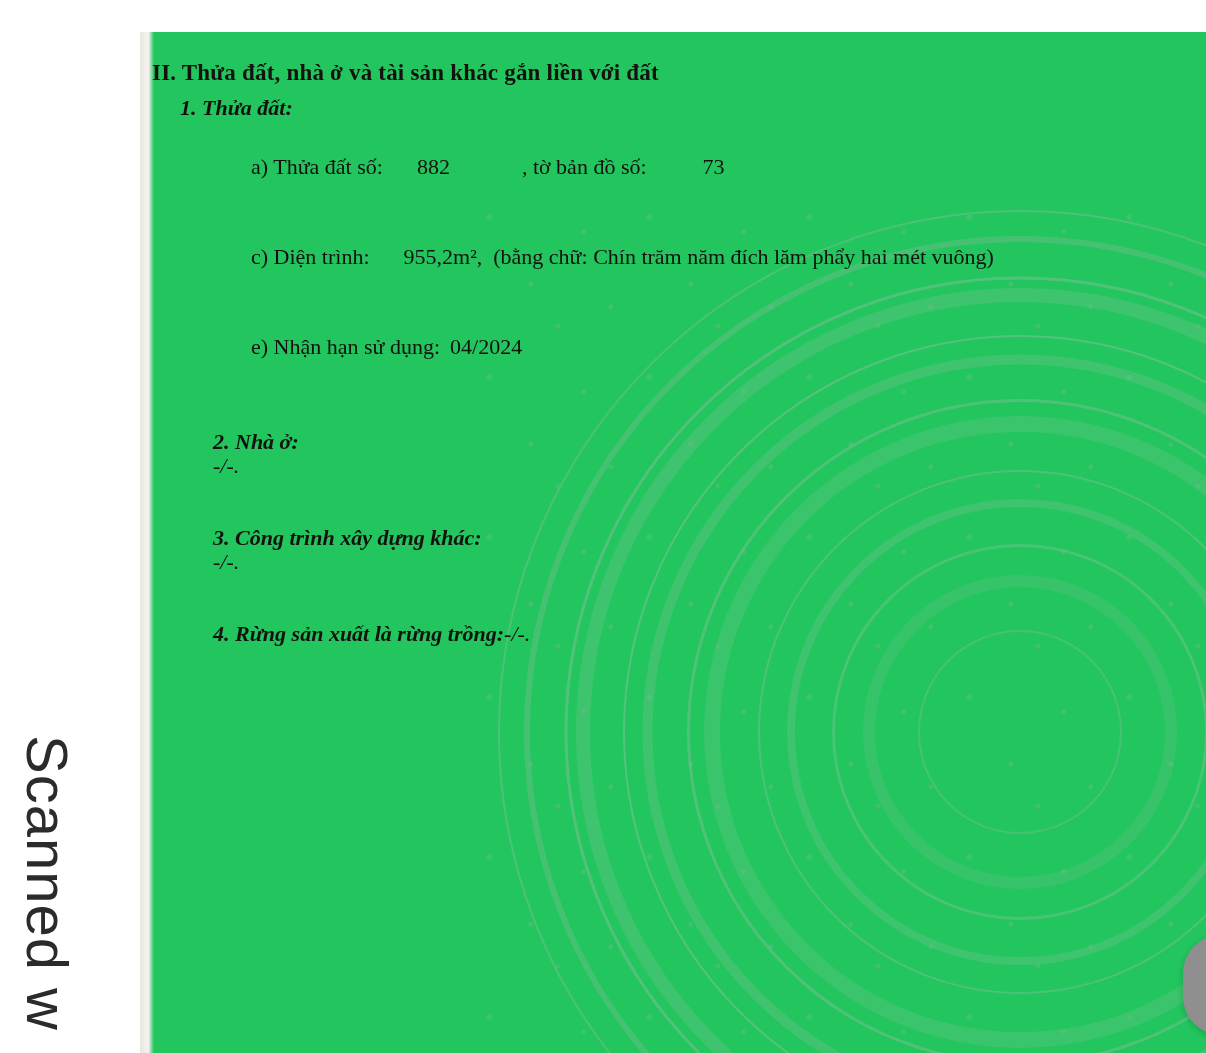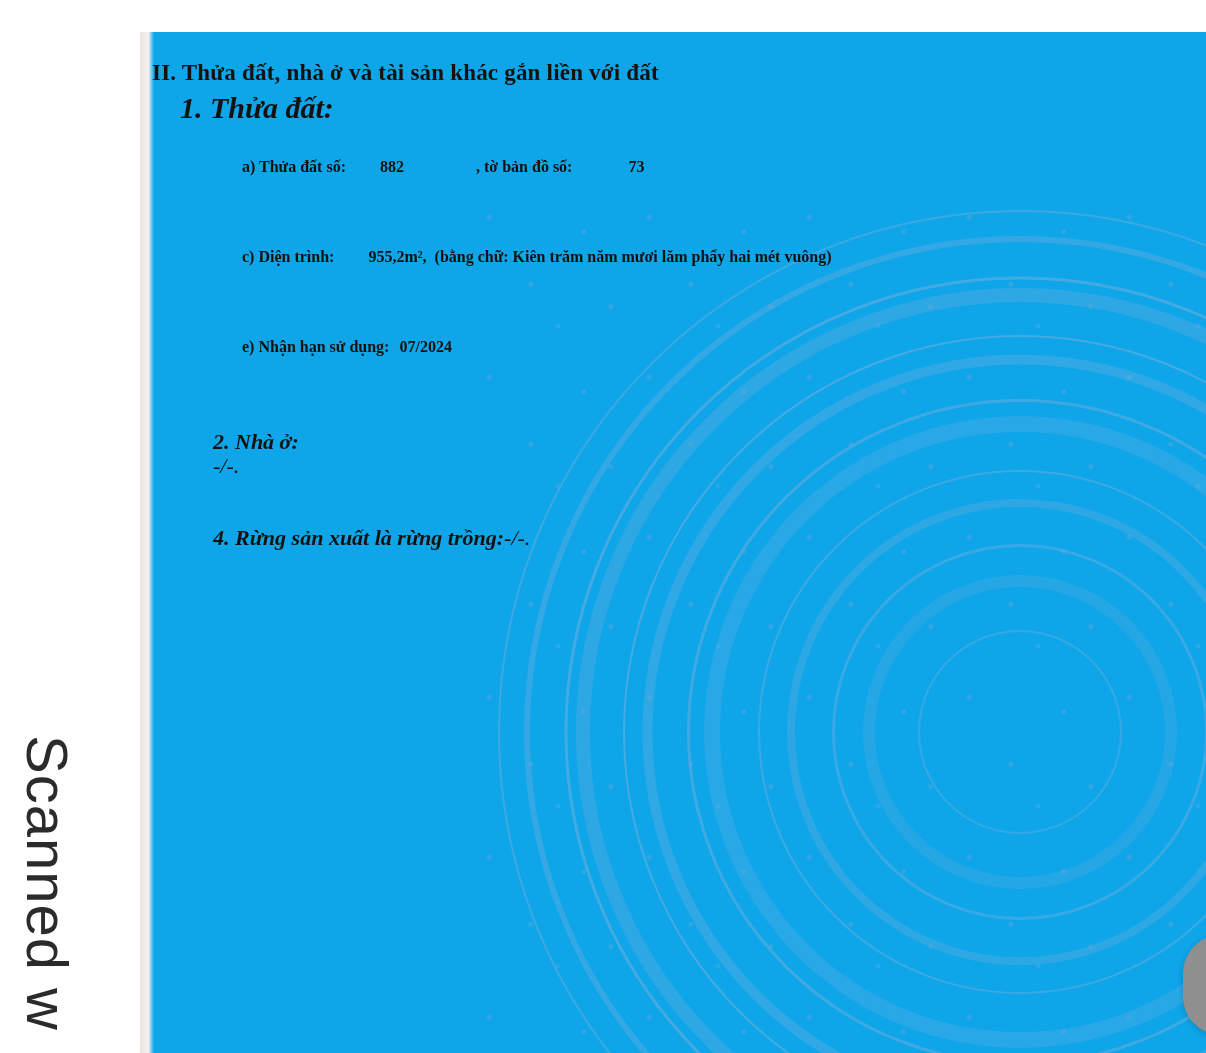--- a/index.html
+++ b/index.html
@@ -15,21 +15,21 @@
     font-family: "Liberation Serif", serif;
   }
 
   
   #page-sheet {
     position: absolute;
     left: 140px;
     top: 32px;
     width: 1066px;
     height: 1021px;
-    background: #0ea5e9;
+    background: #22c55e;
     overflow: hidden;
   }
 
   
   #sheet-edge {
     position: absolute;
     left: 0;
     top: 0;
     width: 14px;
     height: 100%;
@@ -82,31 +82,30 @@
   .sec-heading {
     font-weight: bold;
     font-size: 23px;
     line-height: 30px;
     margin-bottom: 5px;
     letter-spacing: 0.2px;
   }
   .sub-heading {
     font-weight: bold;
     font-style: italic;
-    font-size: 30px;
+    font-size: 22px;
     line-height: 29px;
     padding-left: 28px;
   }
   .item {
-    font-size: 16px;
+    font-size: 22px;
     line-height: 30px;
     padding-left: 44px;
     text-indent: -22px;
     margin-left: 22px;
-    font-weight: bold;
   }
   .item .lbl { }
   .gap-a { display: inline-block; width: 34px; }
   .gap-b { display: inline-block; width: 72px; }
   .gap-c { display: inline-block; width: 56px; }
   .gap-d { display: inline-block; width: 10px; }
   .numbered {
     font-weight: bold;
     font-style: italic;
     font-size: 22px;
@@ -178,35 +177,39 @@
     <div class="sec-heading line">II. Thửa đất, nhà ở và tài sản khác gắn liền với đất</div>
 
     <div class="sub-heading line">1. Thửa đất:</div>
 
     <div class="item line">
       <span class="lbl">a) Thửa đất số:</span><span class="gap-a"></span><span>882</span><span class="gap-b"></span><span>, tờ bản đồ số:</span><span class="gap-c"></span><span>73</span>
     </div>
 
 
     <div class="item line">
-      <span class="lbl">c) Diện trình:</span><span class="gap-a"></span><span>955,2m²,  (bằng chữ: Kiên trăm năm mươi lăm phẩy hai mét vuông)</span>
+      <span class="lbl">c) Diện trình:</span><span class="gap-a"></span><span>955,2m²,  (bằng chữ: Chín trăm năm đích lăm phẩy hai mét vuông)</span>
     </div>
 
 
 
     <div class="item line">
-      <span class="lbl">e) Nhận hạn sử dụng:</span><span class="gap-d"></span><span>07/2024</span>
+      <span class="lbl">e) Nhận hạn sử dụng:</span><span class="gap-d"></span><span>04/2024</span>
     </div>
 
 
     <div class="numbered line block-2">
       <span>2. Nhà ở:</span>
       <span class="val">-/-.</span>
     </div>
 
+    <div class="numbered line">
+      <span>3. Công trình xây dựng khác:</span>
+      <span class="val">-/-.</span>
+    </div>
 
     <div class="numbered line">
       <span>4. Rừng sản xuất là rừng trồng:</span><span class="val">-/-.</span>
     </div>
 
   </div>
 
   <div id="scan-fab">
     
   </div>

